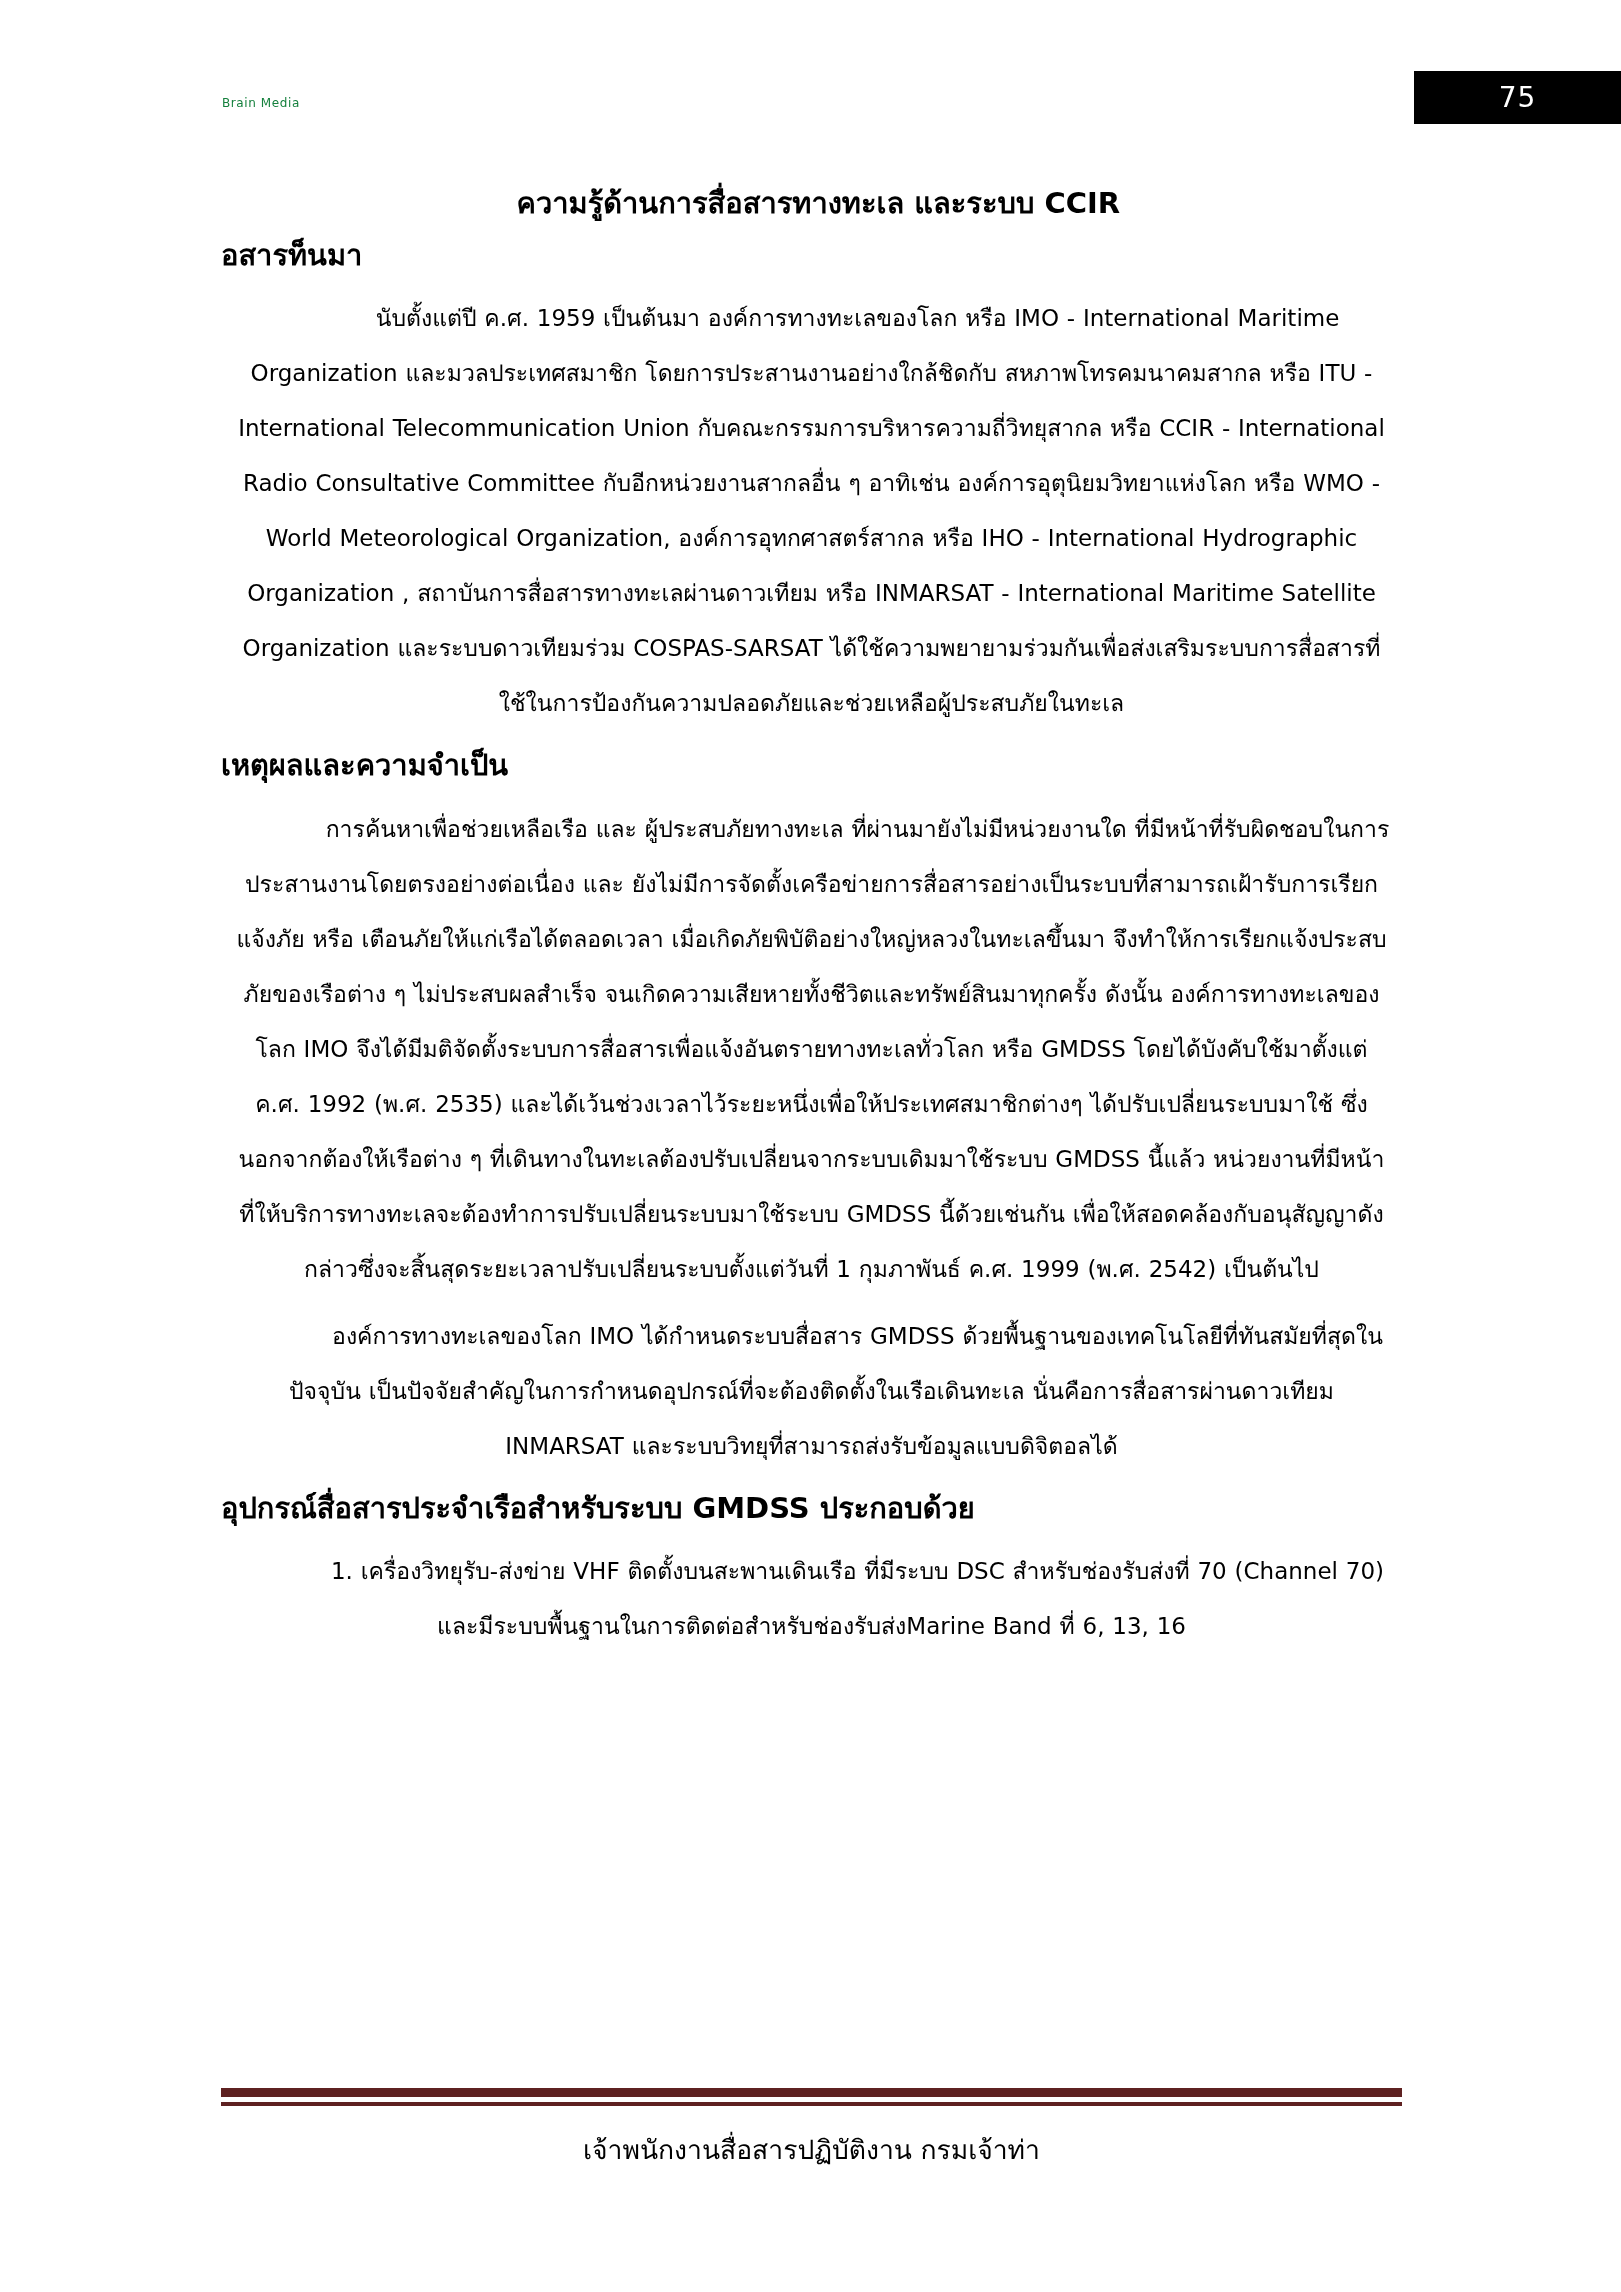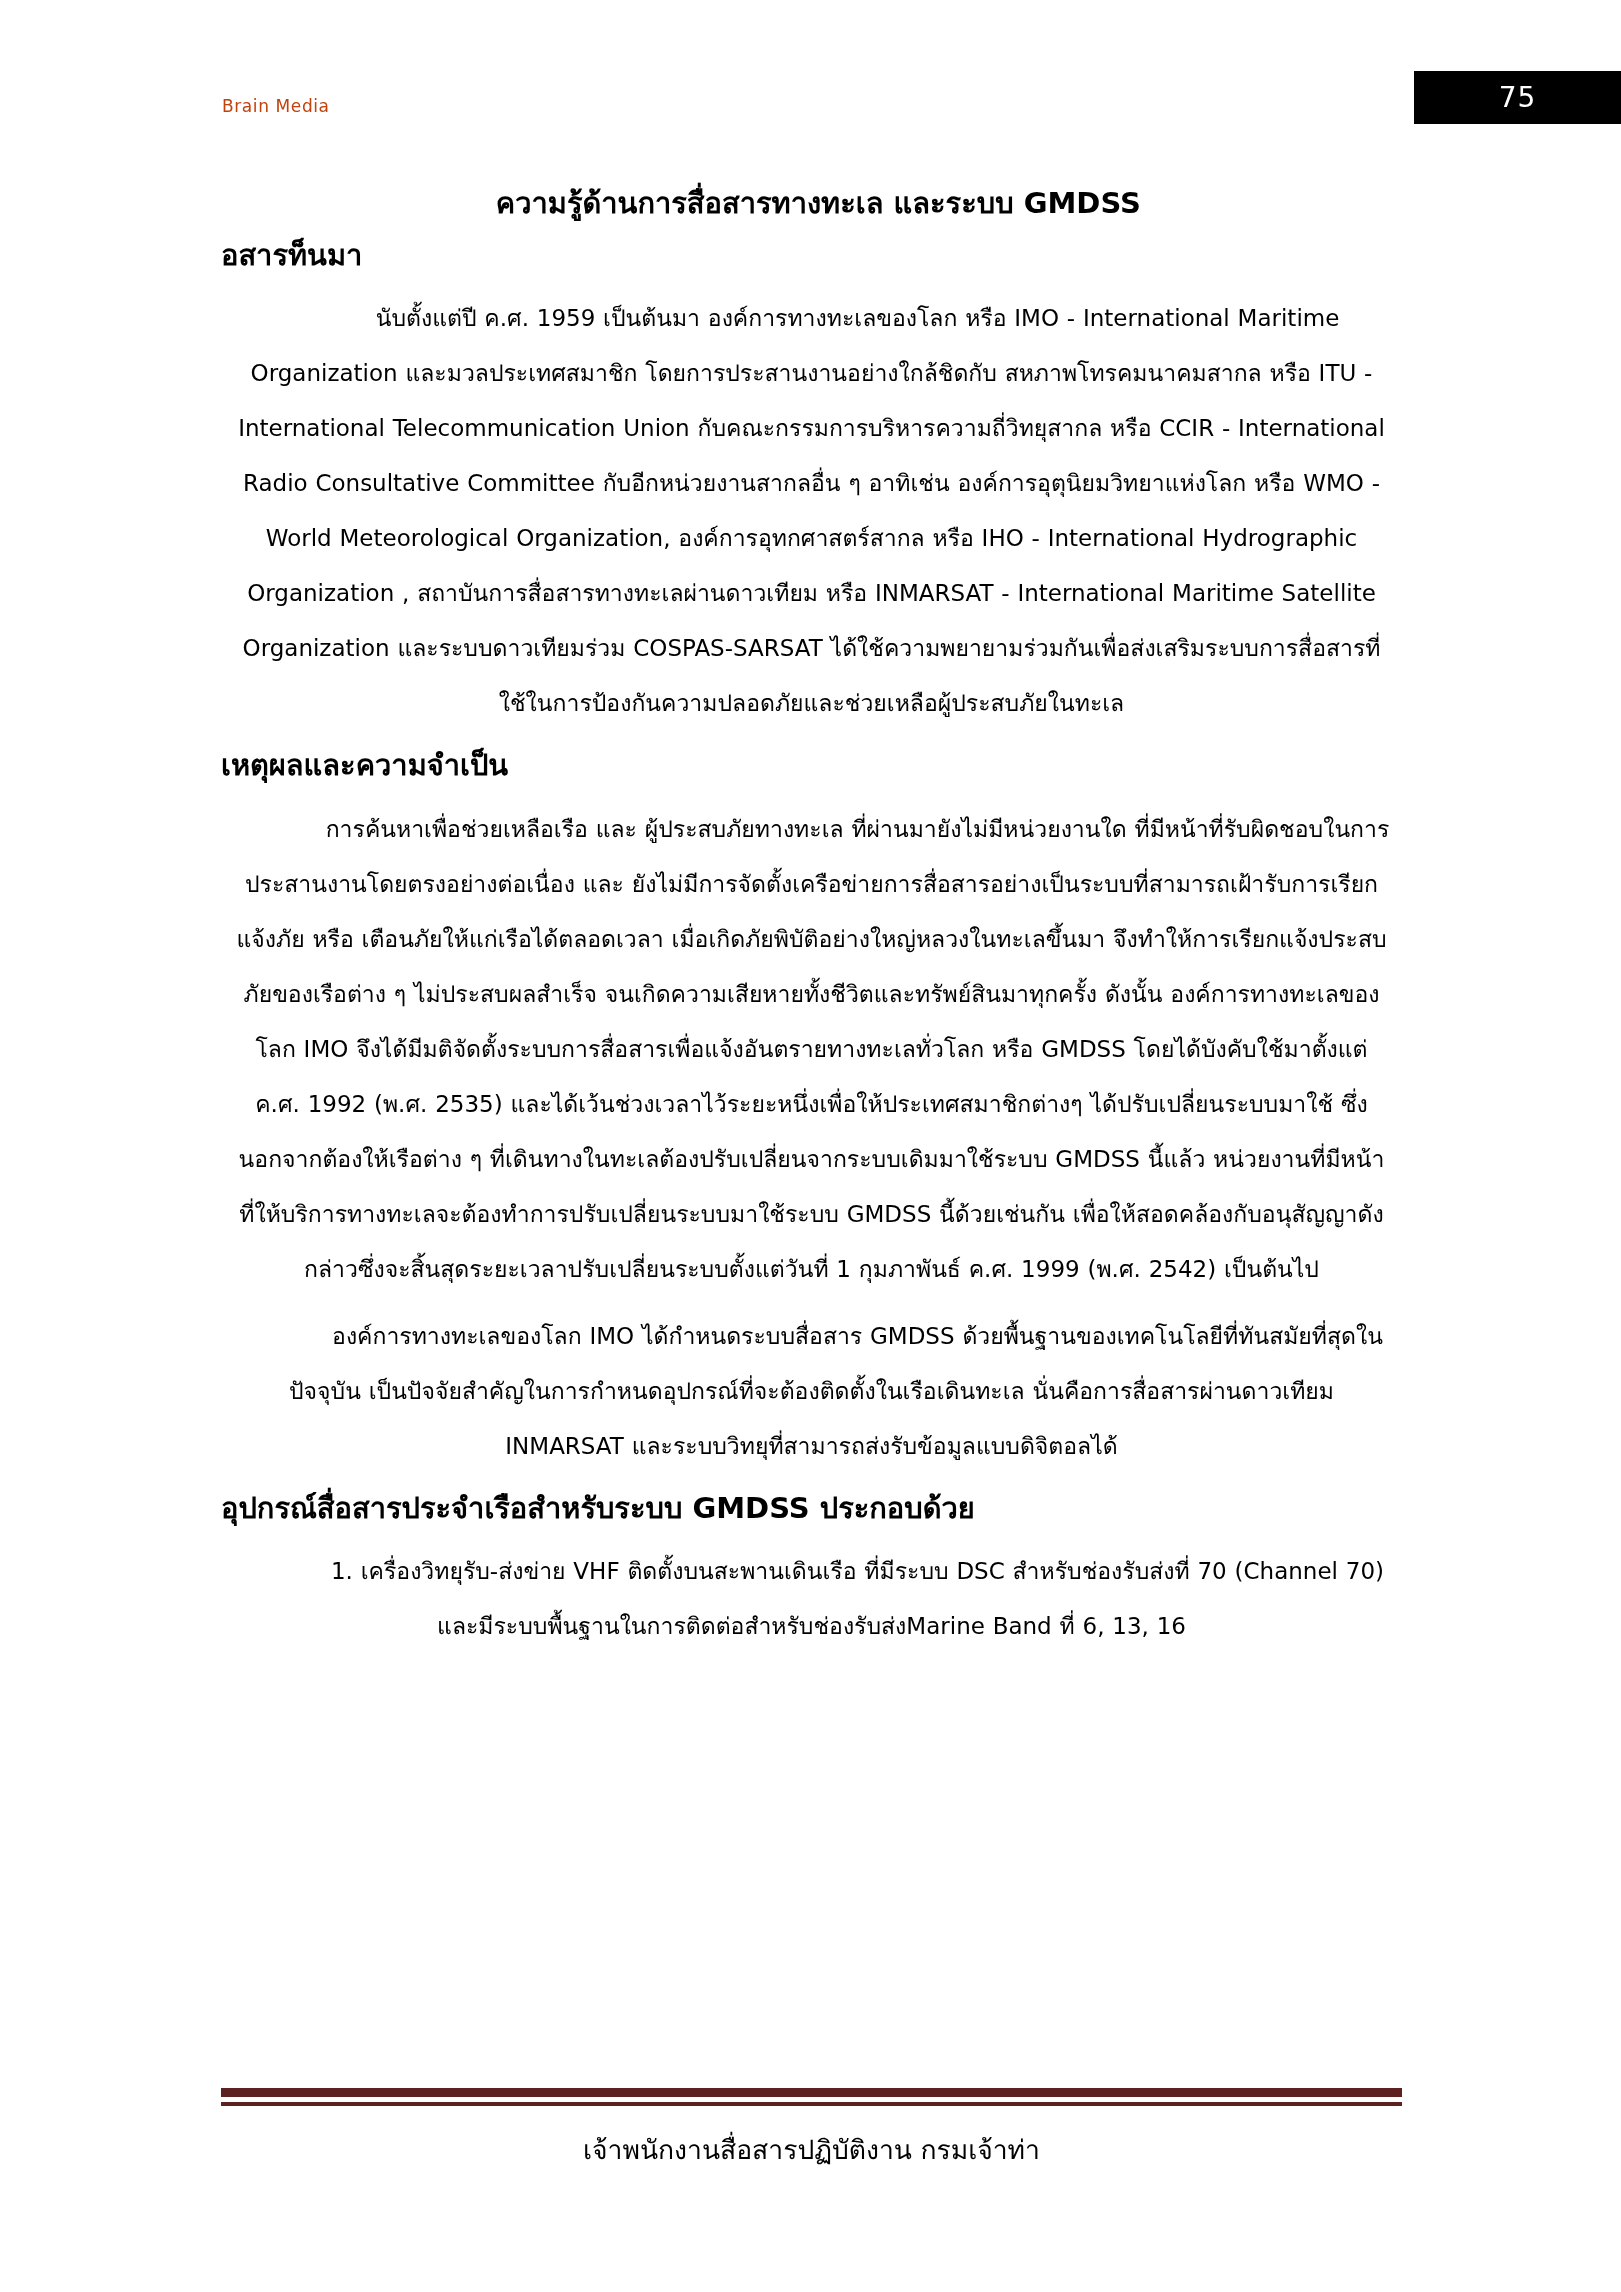--- a/index.html
+++ b/index.html
@@ -26,23 +26,23 @@
     position: absolute;
     top: 0;
     left: 0;
     width: 1621px;
     height: 147px;
   }
   .header-brand {
     position: absolute;
     left: 222px;
     top: 96px;
-    font-size: 17px;
+    font-size: 12px;
     letter-spacing: 0.6px;
-    color: #c2410c;
+    color: #15803d;
     white-space: nowrap;
   }
   .page-number-badge {
     position: absolute;
     right: 0px;
     top: 71px;
     width: 207px;
     height: 53px;
     background: #000000;
     color: #ffffff;
@@ -126,21 +126,21 @@
 
 <div class="page">
 
   <div class="page-header">
     <div class="header-brand">Brain Media</div>
     <div class="page-number-badge">75</div>
   </div>
 
   <div class="content">
 
-    <div class="doc-title">ความรู้ด้านการสื่อสารทางทะเล และระบบ GMDSS</div>
+    <div class="doc-title">ความรู้ด้านการสื่อสารทางทะเล และระบบ CCIR</div>
 
     <div class="section-heading">อสารท็นมา</div>
     <p class="para"><span class="indent-lead"></span><span>นับตั้งแต่ปี ค.ศ. 1959 เป็นต้นมา องค์การทางทะเลของโลก หรือ IMO - International Maritime Organization และมวลประเทศสมาชิก โดยการประสานงานอย่างใกล้ชิดกับ สหภาพโทรคมนาคมสากล หรือ ITU - International Telecommunication Union กับคณะกรรมการบริหารความถี่วิทยุสากล หรือ CCIR - International Radio Consultative Committee กับอีกหน่วยงานสากลอื่น ๆ อาทิเช่น องค์การอุตุนิยมวิทยาแห่งโลก หรือ WMO -World Meteorological Organization, องค์การอุทกศาสตร์สากล หรือ IHO - International Hydrographic Organization , สถาบันการสื่อสารทางทะเลผ่านดาวเทียม หรือ INMARSAT - International Maritime Satellite Organization และระบบดาวเทียมร่วม COSPAS-SARSAT ได้ใช้ความพยายามร่วมกันเพื่อส่งเสริมระบบการสื่อสารที่ใช้ในการป้องกันความปลอดภัยและช่วยเหลือผู้ประสบภัยในทะเล</span></p>
 
     <div class="section-heading">เหตุผลและความจำเป็น</div>
     <p class="para"><span class="indent-lead"></span><span>การค้นหาเพื่อช่วยเหลือเรือ และ ผู้ประสบภัยทางทะเล ที่ผ่านมายังไม่มีหน่วยงานใด ที่มีหน้าที่รับผิดชอบในการประสานงานโดยตรงอย่างต่อเนื่อง และ ยังไม่มีการจัดตั้งเครือข่ายการสื่อสารอย่างเป็นระบบที่สามารถเฝ้ารับการเรียกแจ้งภัย หรือ เตือนภัยให้แก่เรือได้ตลอดเวลา เมื่อเกิดภัยพิบัติอย่างใหญ่หลวงในทะเลขึ้นมา จึงทำให้การเรียกแจ้งประสบภัยของเรือต่าง ๆ ไม่ประสบผลสำเร็จ จนเกิดความเสียหายทั้งชีวิตและทรัพย์สินมาทุกครั้ง ดังนั้น องค์การทางทะเลของโลก IMO จึงได้มีมติจัดตั้งระบบการสื่อสารเพื่อแจ้งอันตรายทางทะเลทั่วโลก หรือ GMDSS โดยได้บังคับใช้มาตั้งแต่ ค.ศ. 1992 (พ.ศ. 2535) และได้เว้นช่วงเวลาไว้ระยะหนึ่งเพื่อให้ประเทศสมาชิกต่างๆ ได้ปรับเปลี่ยนระบบมาใช้ ซึ่งนอกจากต้องให้เรือต่าง ๆ ที่เดินทางในทะเลต้องปรับเปลี่ยนจากระบบเดิมมาใช้ระบบ GMDSS นี้แล้ว หน่วยงานที่มีหน้าที่ให้บริการทางทะเลจะต้องทำการปรับเปลี่ยนระบบมาใช้ระบบ GMDSS นี้ด้วยเช่นกัน เพื่อให้สอดคล้องกับอนุสัญญาดังกล่าวซึ่งจะสิ้นสุดระยะเวลาปรับเปลี่ยนระบบตั้งแต่วันที่ 1 กุมภาพันธ์ ค.ศ. 1999 (พ.ศ. 2542) เป็นต้นไป</span></p>
     <p class="para"><span class="indent-lead"></span><span>องค์การทางทะเลของโลก IMO ได้กำหนดระบบสื่อสาร GMDSS ด้วยพื้นฐานของเทคโนโลยีที่ทันสมัยที่สุดในปัจจุบัน เป็นปัจจัยสำคัญในการกำหนดอุปกรณ์ที่จะต้องติดตั้งในเรือเดินทะเล นั่นคือการสื่อสารผ่านดาวเทียม INMARSAT และระบบวิทยุที่สามารถส่งรับข้อมูลแบบดิจิตอลได้</span></p>
 
     <div class="section-heading">อุปกรณ์สื่อสารประจำเรือสำหรับระบบ GMDSS ประกอบด้วย</div>
     <p class="para"><span class="indent-lead"></span><span>1. เครื่องวิทยุรับ-ส่งข่าย VHF ติดตั้งบนสะพานเดินเรือ ที่มีระบบ DSC สำหรับช่องรับส่งที่ 70 (Channel 70) และมีระบบพื้นฐานในการติดต่อสำหรับช่องรับส่งMarine Band ที่ 6, 13, 16</span></p>

